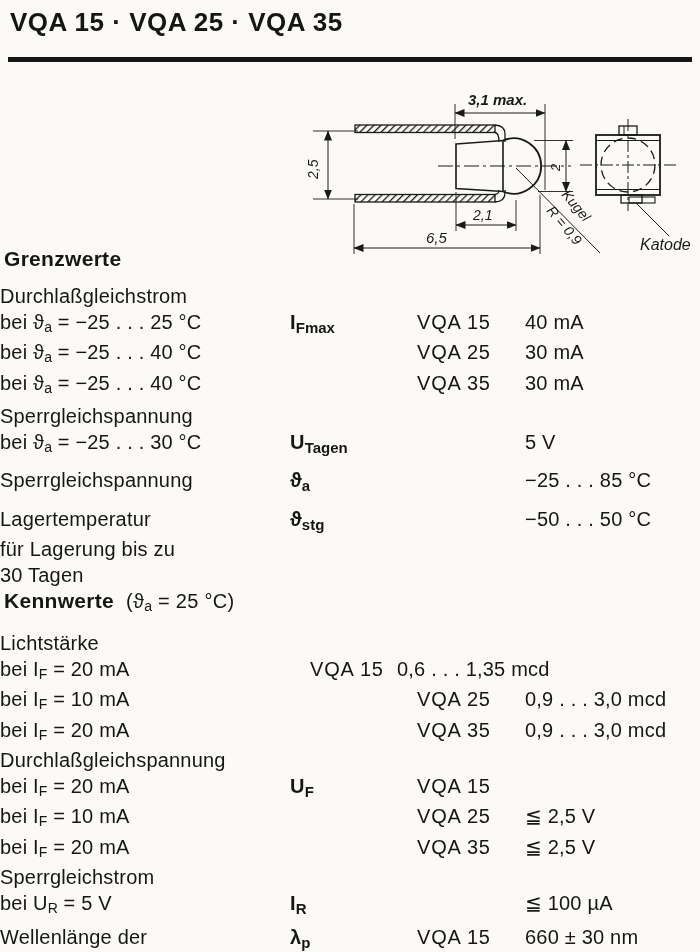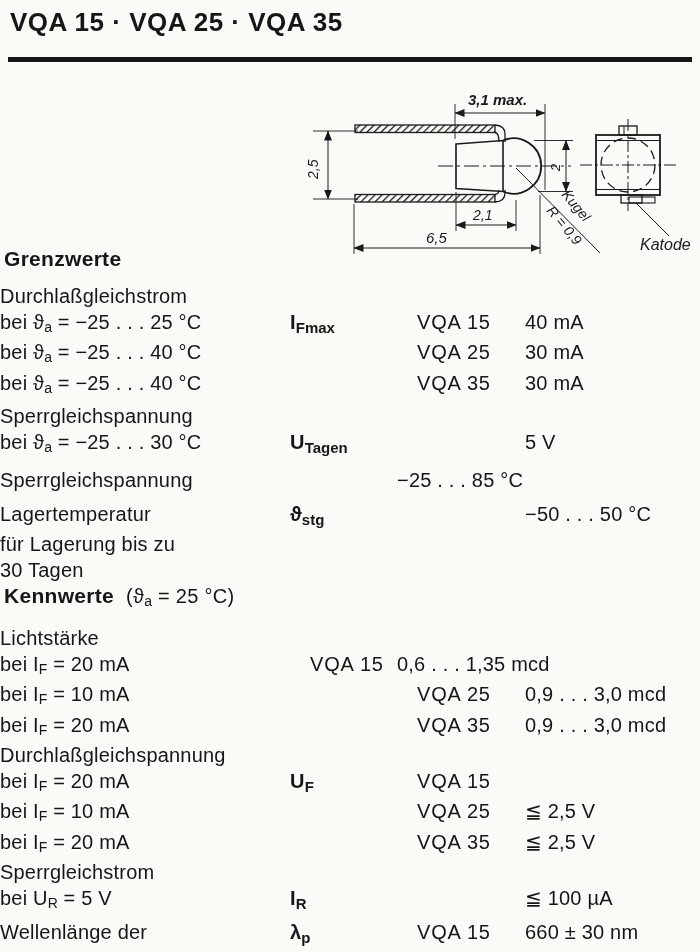--- a/index.html
+++ b/index.html
@@ -159,20 +159,21 @@
   </div>
   <div class="row">
     <div class="c1"><span>bei ϑ</span><span class="subsm">a</span><span> = −25 . . . 30 °C</span></div>
     <div class="c2"><span>U</span><span class="sub">Tagen</span></div>
     <div class="c3"></div>
     <div class="c4 pad30">5 V</div>
   </div>
 
   <div class="row mt8">
     <div class="c1">Sperrgleichspannung</div>
+    <div class="c2"><span>ϑ</span><span class="sub">a</span></div>
     <div class="c3"></div>
     <div class="c4">−25 . . . 85 °C</div>
   </div>
 
   <div class="row mt8">
     <div class="c1">Lagertemperatur</div>
     <div class="c2"><span>ϑ</span><span class="sub">stg</span></div>
     <div class="c3"></div>
     <div class="c4">−50 . . . 50 °C</div>
   </div>

